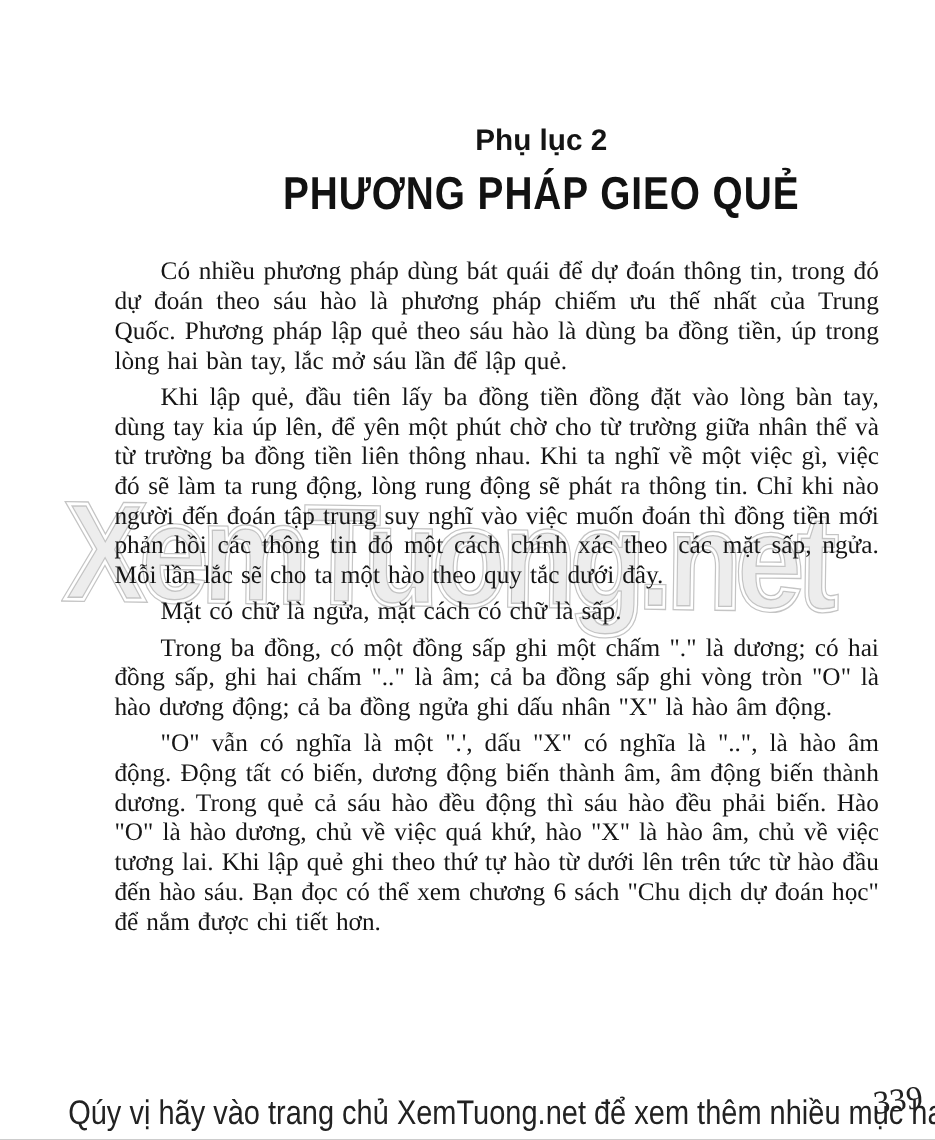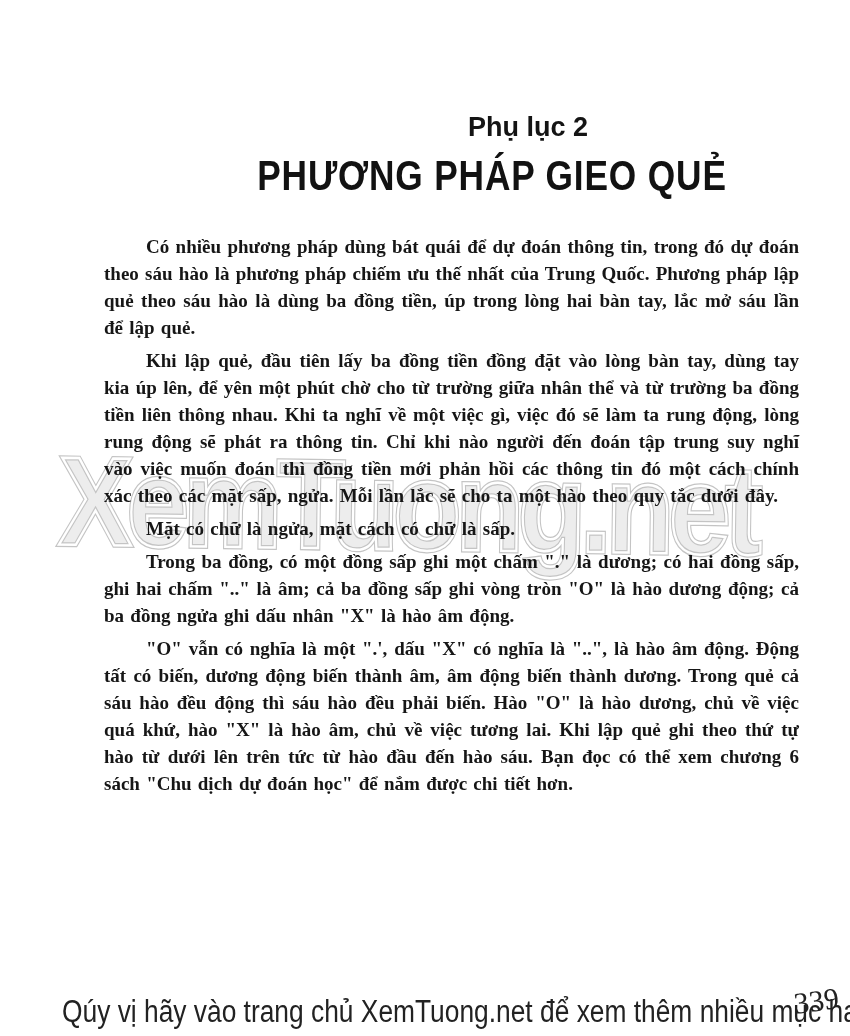--- a/index.html
+++ b/index.html
@@ -43,21 +43,20 @@
   
   .title-small{
     position:absolute;
     top:112px;left:492px;
     transform:translateX(-50%);
     font-family:"Liberation Sans", sans-serif;
     font-size:27px;font-weight:600;
     color:#141414;
     white-space:nowrap;
     z-index:2;
-    margin-left:36px;
   }
   .title-main{
     position:absolute;
     top:152px;left:492px;
     transform:translateX(-50%) scaleX(0.84);
     font-family:"Liberation Sans", sans-serif;
     font-size:42px;font-weight:700;
     letter-spacing:1px;
     color:#121212;
     white-space:nowrap;
@@ -66,26 +65,25 @@
   
   .content{
     position:absolute;
     top:233px;left:104px;
     width:695px;
     z-index:1;
     color:#161616;
   }
   .content p{
     margin:0 0 6px 0;
-    font-size:19px;
+    font-size:23px;
     line-height:27px;
     text-align:justify;
     text-indent:42px;
     word-spacing:1.5px;
-    font-weight:bold;
   }
   
   .footer{
     position:absolute;
     left:62px;bottom:6px;
     white-space:nowrap;
     font-family:"Liberation Sans", sans-serif;
     font-size:31px;
     font-weight:400;
     color:#222222;

